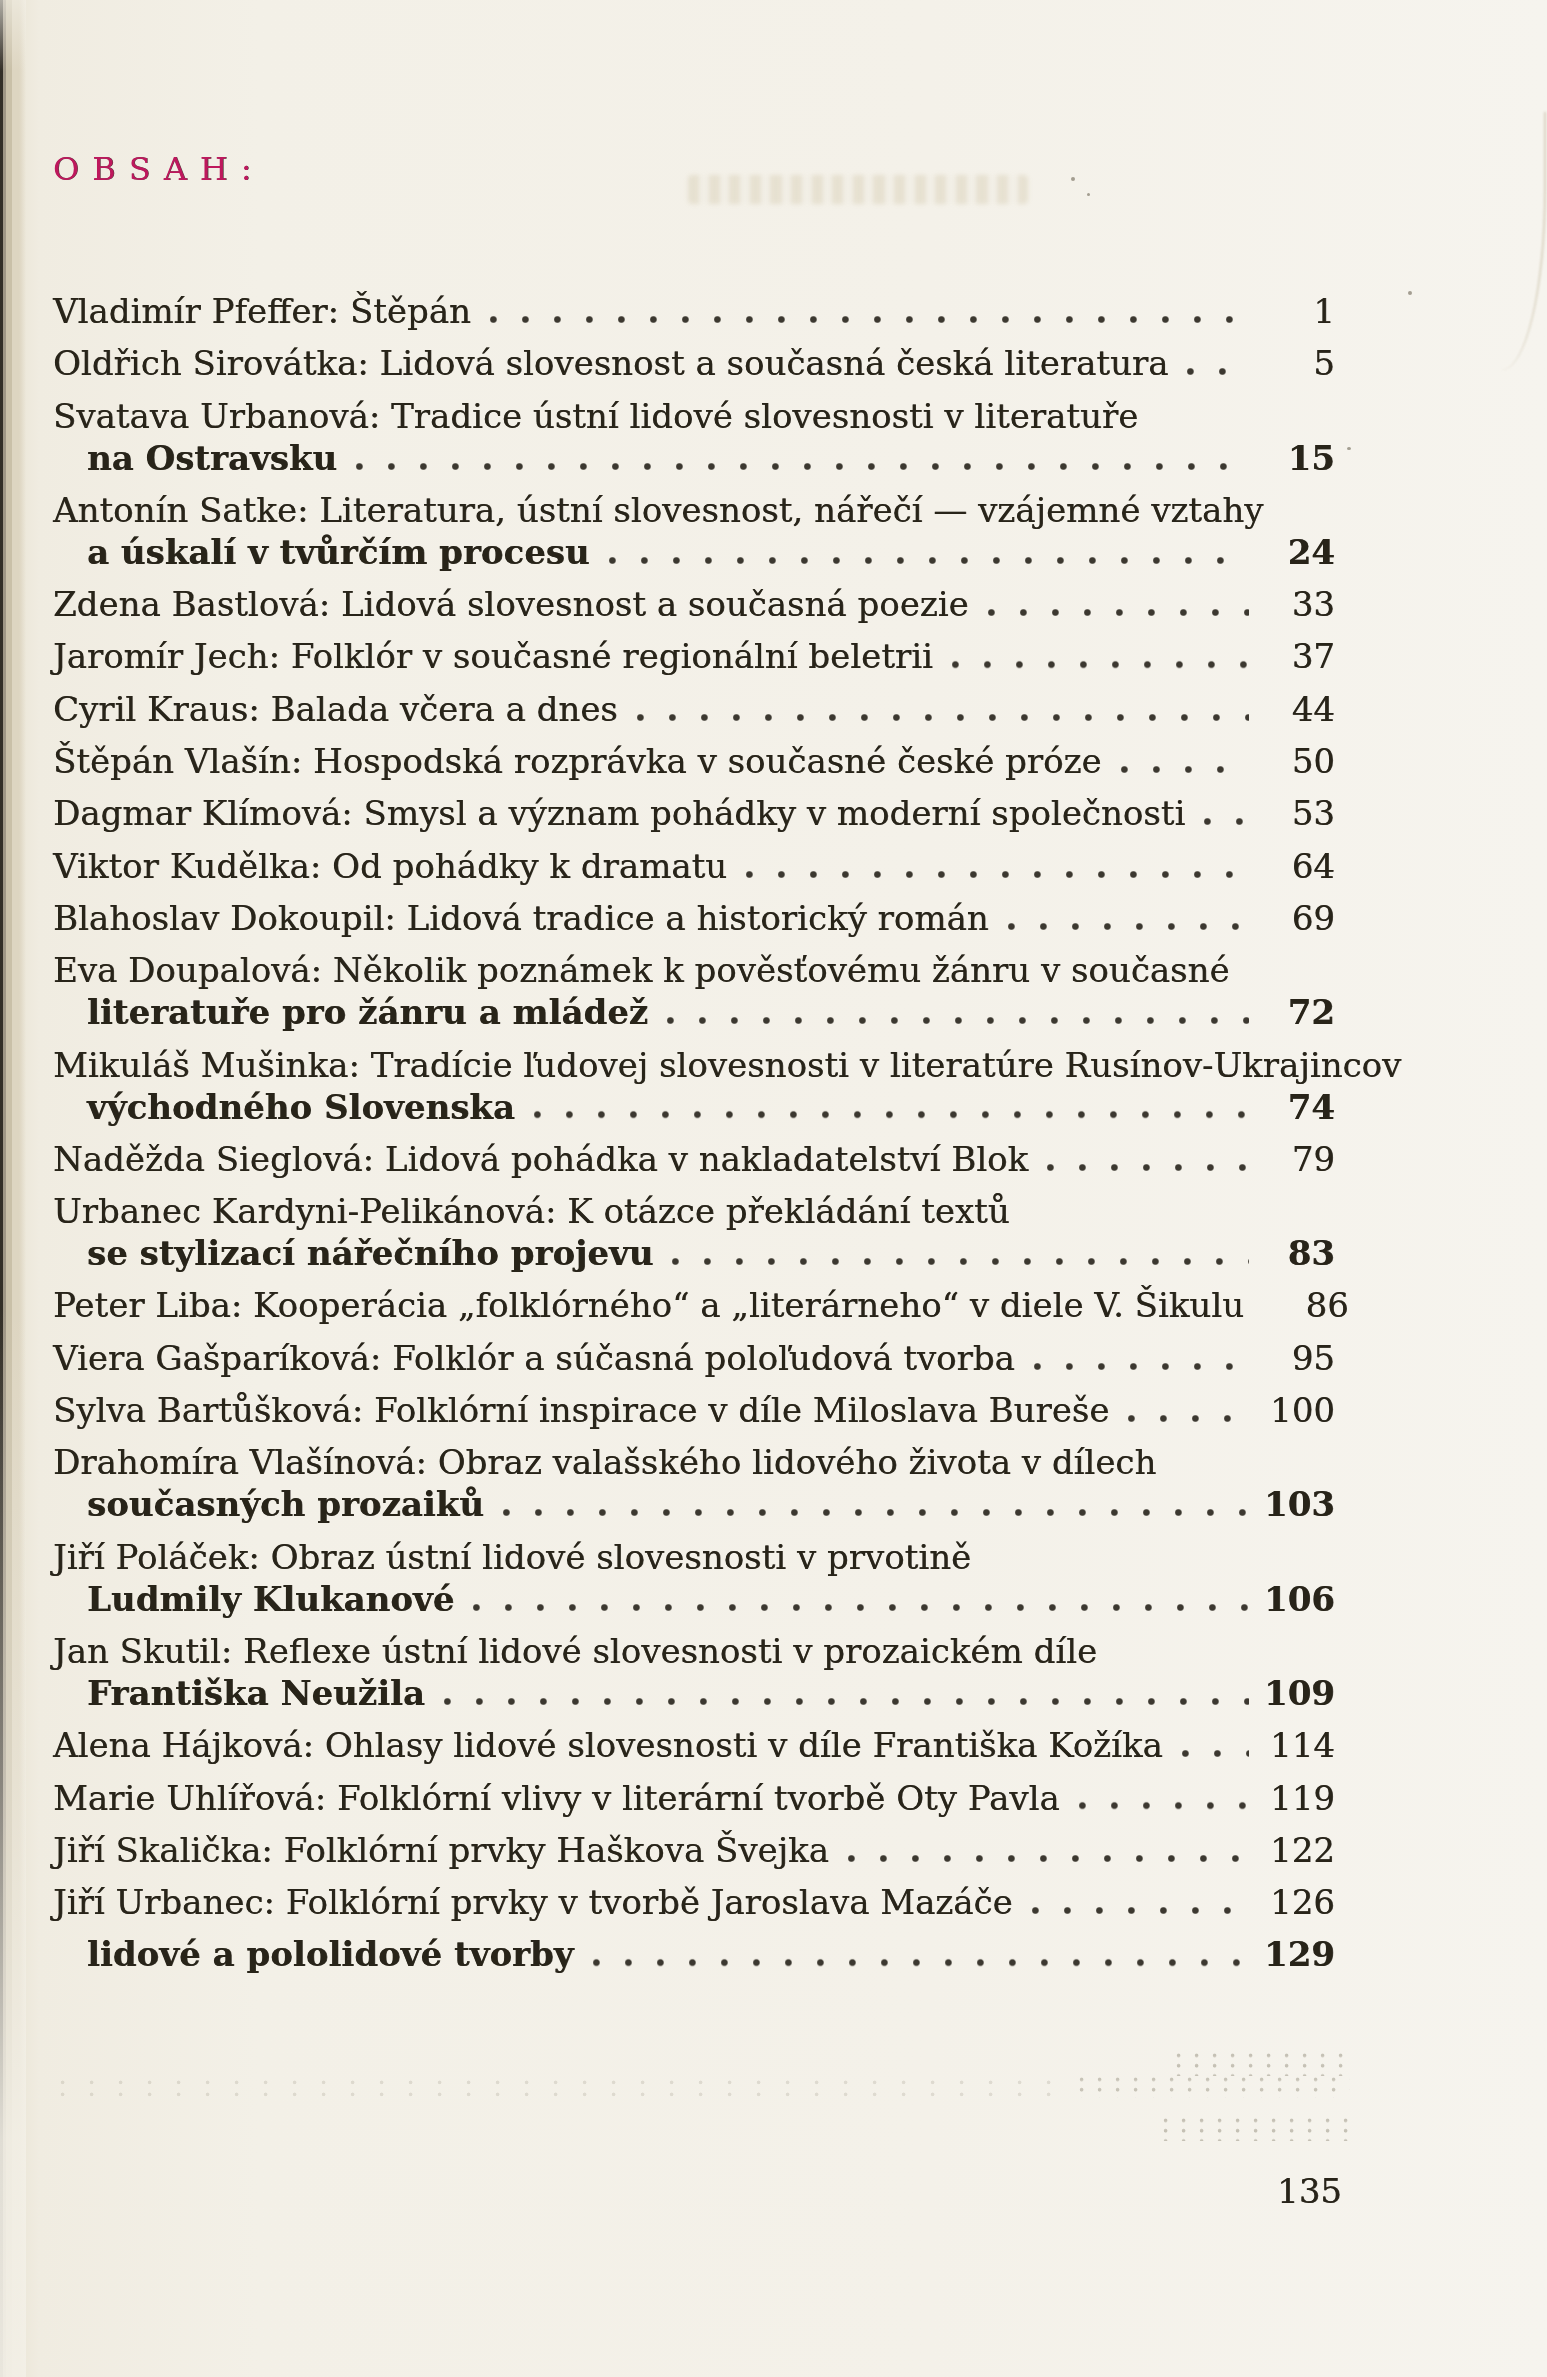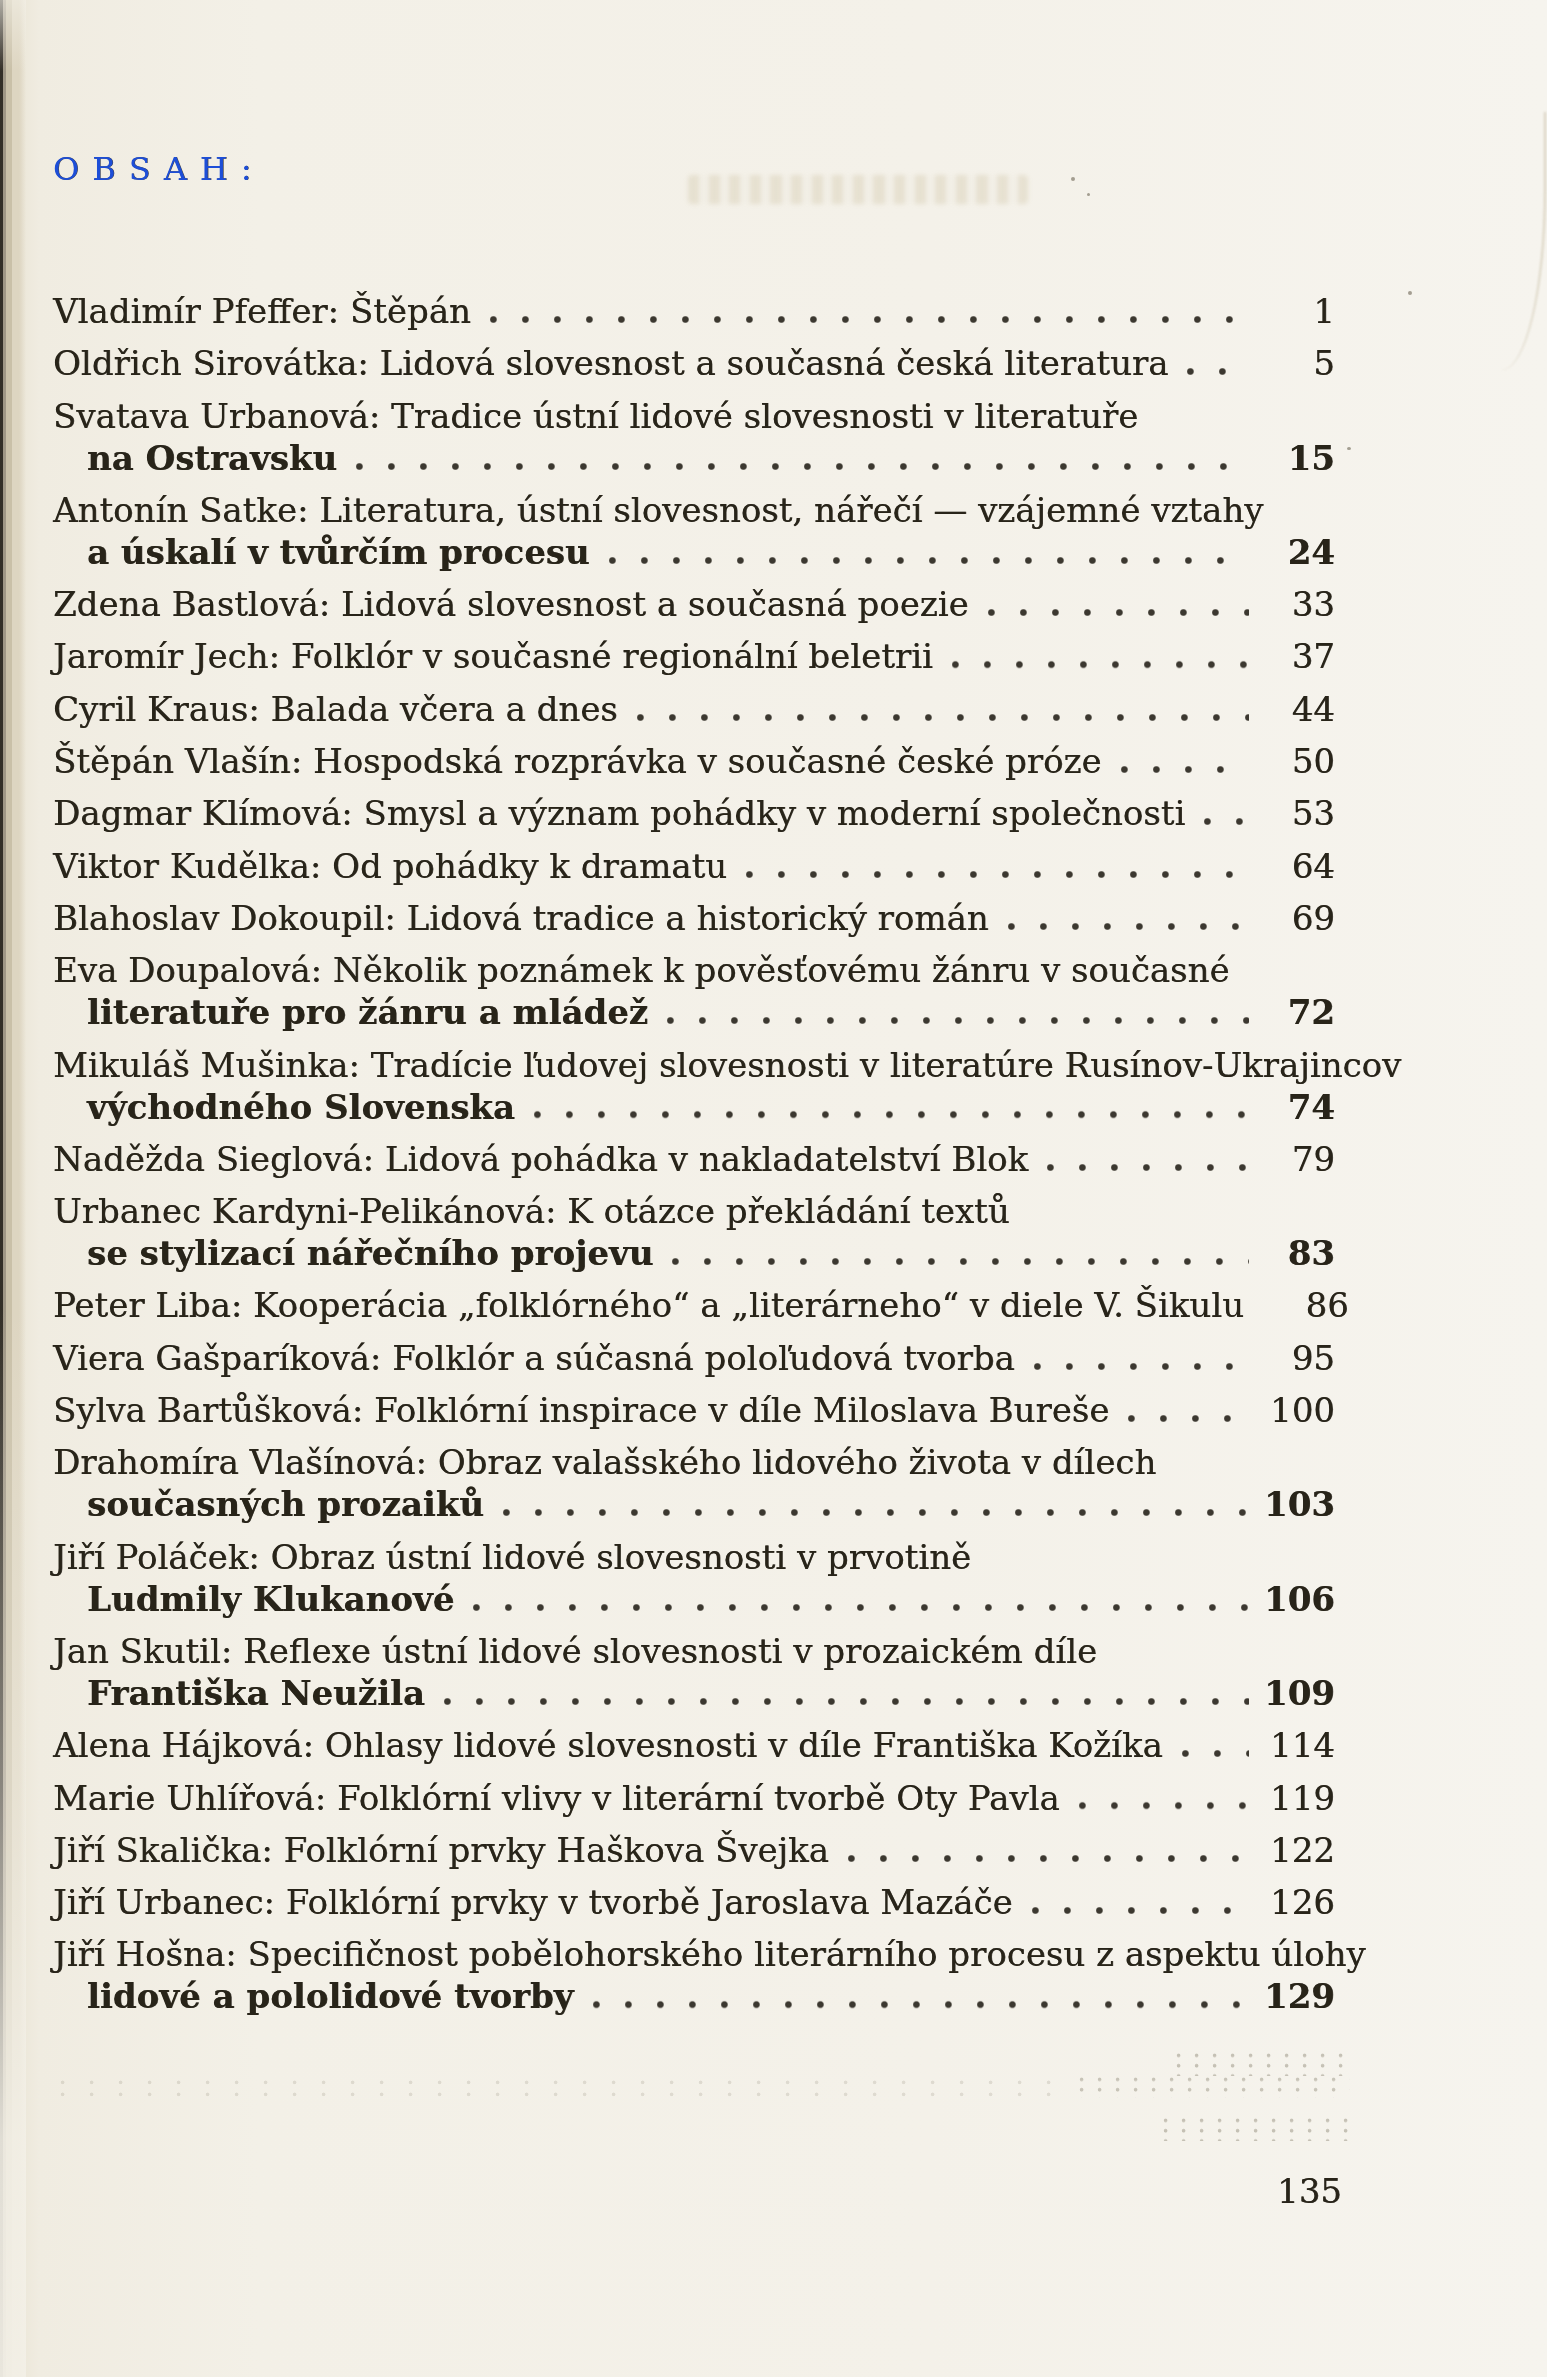--- a/index.html
+++ b/index.html
@@ -10,21 +10,21 @@
     font-family:"DejaVu Serif","Liberation Serif",serif;
     color:#282419;
   }
   
   .gutter{position:absolute;left:0;top:0;width:26px;height:100%;
     background:linear-gradient(90deg,rgba(35,31,24,0.92) 0 2.6px,rgba(110,100,82,0.6) 2.6px 6px,#c9c0a8 6px 12px,#ddd5c1 12px 19px,rgba(242,239,230,0) 26px);}
   .gutter::after{content:"";position:absolute;inset:0;
     background:linear-gradient(180deg,rgba(243,240,231,0.65) 0%,rgba(243,240,231,0) 3%,rgba(243,240,231,0) 55%,rgba(243,240,231,0.45) 75%,rgba(243,240,231,0.9) 90%,rgba(243,240,231,0.95) 100%);}
   .inner{margin:0 213px 0 53px;}
   h1{margin:148px 0 0 0;font-size:32px;font-weight:normal;letter-spacing:13px;line-height:42px;
-    color:#1d4ed8;text-shadow:0.6px 0 0 rgba(43,39,32,0.85);}
+    color:#be185d;text-shadow:0.6px 0 0 rgba(43,39,32,0.85);}
   #toc{margin-top:100px;}
   .entry{margin-bottom:10.3px;}
   .line{display:flex;line-height:42px;font-size:34px;}
   .line.l2{padding-left:34px;font-weight:bold;}
   .txt{white-space:pre;text-shadow:0.4px 0 0 rgba(40,36,29,0.75);}
   .dots{flex:1 1 auto;align-self:flex-end;height:11.2px;margin:0 13.8px 6.9px 19px;
     background-image:radial-gradient(circle at 3.4px 5.6px,rgba(44,40,32,0.92) 2.7px,rgba(44,40,32,0) 4px);
     background-size:32px 11.2px;background-repeat:repeat-x;background-position:left center;}
   .pg{min-width:72px;text-align:right;white-space:pre;text-shadow:0.4px 0 0 rgba(40,36,29,0.75);}
   .folio{position:absolute;top:2170px;right:206px;font-size:34px;line-height:42px;
@@ -255,23 +255,20 @@
         </div>
       </div>
       <div class="entry">
         <div class="line l1">
           <span class="txt">Jiří Urbanec: Folklórní prvky v tvorbě Jaroslava Mazáče</span>
           <span class="dots"></span>
           <span class="pg">126</span>
         </div>
       </div>
       <div class="entry">
-        <div class="line l1">
-          <span class="txt">Jiří Hošna: Specifičnost pobělohorského literárního procesu z aspektu úlohy</span>
-        </div>
         <div class="line l2">
           <span class="txt">lidové a pololidové tvorby</span>
           <span class="dots"></span>
           <span class="pg">129</span>
         </div>
       </div>
     </div>
 </div>
 
 <div class="folio">135</div>

